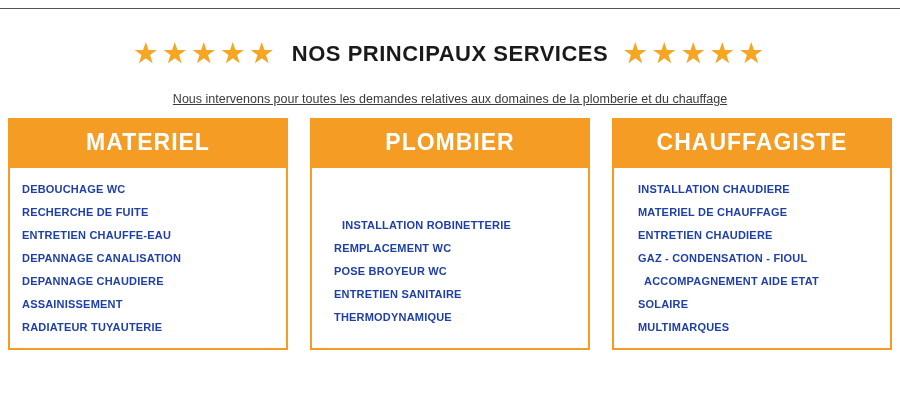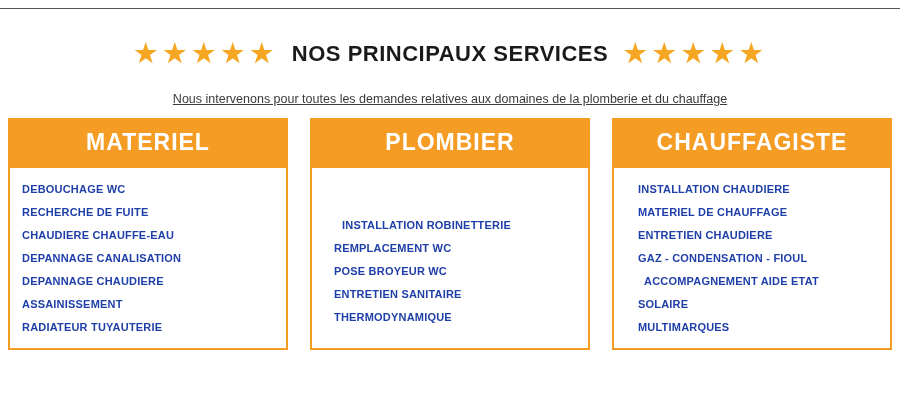--- a/index.html
+++ b/index.html
@@ -131,21 +131,21 @@
   </div>
 
   <div class="columns">
 
     <div class="card">
       <div class="card-head">MATERIEL</div>
       <div class="card-body">
         <ul>
           <li>DEBOUCHAGE WC</li>
           <li>RECHERCHE DE FUITE</li>
-          <li>CHAUDIERE CHAUFFE-EAU</li>
+          <li>ENTRETIEN CHAUFFE-EAU</li>
           <li>DEPANNAGE CANALISATION</li>
           <li>DEPANNAGE CHAUDIERE</li>
           <li>ASSAINISSEMENT</li>
           <li>RADIATEUR TUYAUTERIE</li>
         </ul>
       </div>
     </div>
 
     <div class="card indent">
       <div class="card-head">PLOMBIER</div>

